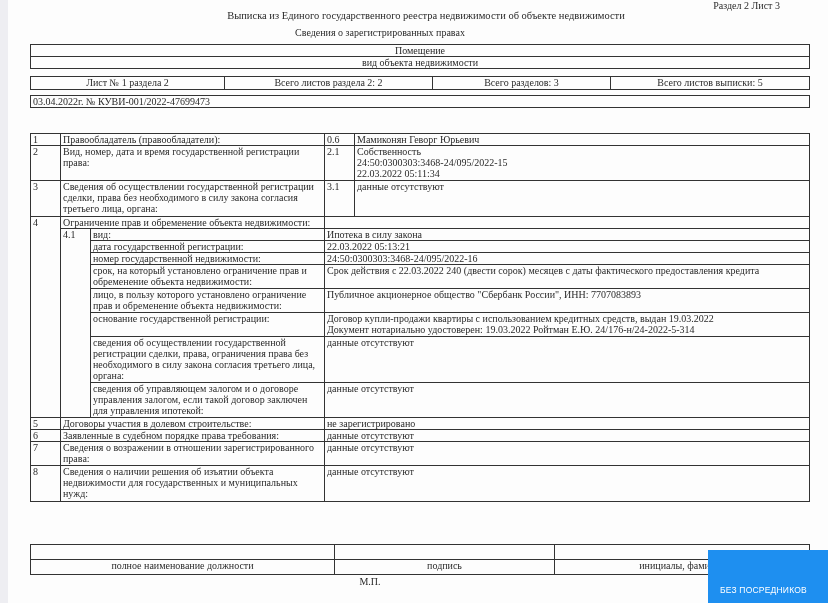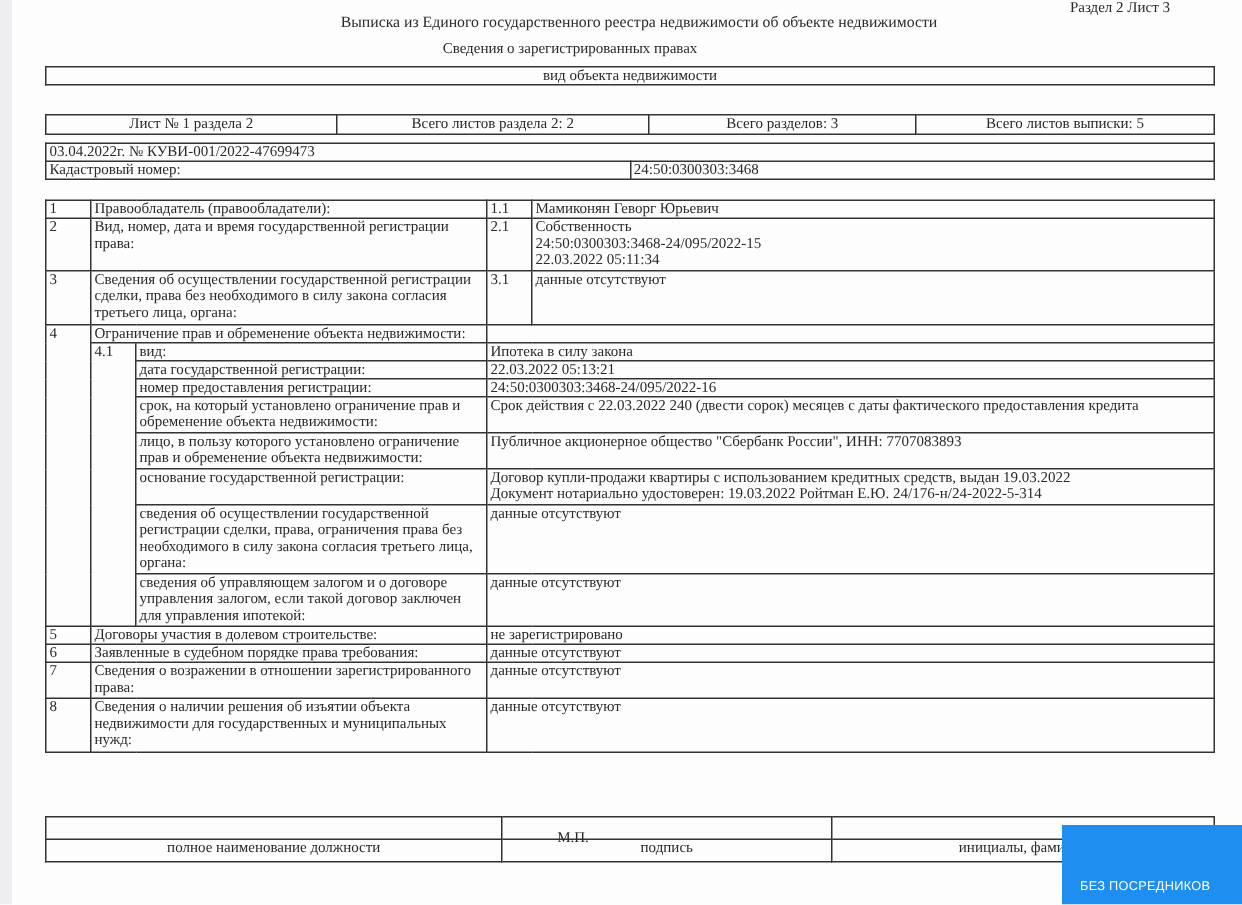--- a/index.html
+++ b/index.html
@@ -20,39 +20,42 @@
   .t-obj td { height: 12px; text-align: center; }
   .t-sheet { top: 76px; }
   .t-sheet td { height: 13px; text-align: center; }
   .t-ids { top: 95px; padding-left: 13px; }
   .t-ids td { height: 12px; }
 
   .t-main { top: 133px; }
 
   .t-sign { top: 544px; }
   .t-sign td { height: 15px; text-align: center; }
-  .mp { left: 0; width: 740px; top: 553px; font-size: 10px; margin-left: 12px; }
+  .mp { left: 0; width: 740px; top: 576px; font-size: 10px; }
 
   .badge { position: absolute; left: 708px; top: 550px; width: 120px; height: 53px; background: #1e8ff0; color: #fff; font-family: "Liberation Sans", "DejaVu Sans", sans-serif; }
   .badge .logo-row { position: absolute; left: 12px; top: 6px; display: flex; align-items: center; }
   .badge .logo-icon { width: 24px; height: 26px; position: relative; }
   .badge .logo-text { font-size: 22px; line-height: 26px; font-weight: normal; margin-left: 3px; letter-spacing: 0.5px; }
   .badge .tagline { position: absolute; left: 12px; top: 35px; font-size: 8.5px; letter-spacing: 0.2px; }
 </style>
 </head>
 <body>
 
 <div class="leftbar"></div>
 
 <div class="abs section-ref">Раздел 2  Лист 3</div>
 <div class="abs title1 center">Выписка из Единого государственного реестра недвижимости об объекте недвижимости</div>
 <div class="abs title2 center">Сведения о зарегистрированных правах</div>
 
 <table class="t-obj thick">
   <tbody>
+      <tr>
+        <td>Помещение</td>
+      </tr>
   <tr>
         <td>вид объекта недвижимости</td>
       </tr>
 </tbody>
   </table>
 
 <table class="t-sheet thick">
   <tbody>
       <tr>
     <td style="width:194px">Лист № 1 раздела 2</td>
@@ -61,40 +64,36 @@
     <td>Всего листов выписки: 5</td>
   </tr>
 </tbody>
   </table>
 
 <table class="t-ids thick">
   <tbody>
       <tr>
         <td colspan="2">03.04.2022г. № КУВИ-001/2022-47699473</td>
       </tr>
-  <tr>
-    <td style="width:294px">Кадастровый номер:</td>
-    <td>24:50:0300303:3468</td>
-  </tr>
 </tbody>
   </table>
 
 <table class="t-main thick">
   <colgroup>
     <col style="width:30px">
       <col style="width:30px">
       <col style="width:234px">
       <col style="width:30px">
       <col>
   </colgroup>
   <tbody>
       <tr style="height:12px">
     <td>1</td>
     <td colspan="2">Правообладатель (правообладатели):</td>
-    <td>1.1</td>
+    <td>0.6</td>
     <td>Мамиконян Геворг Юрьевич</td>
   </tr>
   <tr style="height:35px">
     <td>2</td>
     <td colspan="2">Вид, номер, дата и время государственной регистрации права:</td>
     <td>2.1</td>
     <td>
       <div>Собственность</div>
       <div>24:50:0300303:3468-24/095/2022-15</div>
       <div>22.03.2022 05:11:34</div>
@@ -114,21 +113,21 @@
   <tr style="height:12px">
     <td rowspan="8">4.1</td>
     <td>вид:</td>
     <td colspan="2">Ипотека в силу закона</td>
   </tr>
   <tr style="height:12px">
     <td>дата государственной регистрации:</td>
     <td colspan="2">22.03.2022 05:13:21</td>
   </tr>
   <tr style="height:12px">
-    <td>номер предоставления регистрации:</td>
+    <td>номер государственной недвижимости:</td>
     <td colspan="2">24:50:0300303:3468-24/095/2022-16</td>
   </tr>
   <tr style="height:24px">
     <td>срок, на который установлено ограничение прав и обременение объекта недвижимости:</td>
     <td colspan="2">Срок действия с 22.03.2022 240 (двести сорок) месяцев с даты фактического предоставления кредита</td>
   </tr>
   <tr style="height:24px">
     <td>лицо, в пользу которого установлено ограничение прав и обременение объекта недвижимости:</td>
     <td colspan="2">Публичное акционерное общество "Сбербанк России", ИНН: 7707083893</td>
   </tr>

